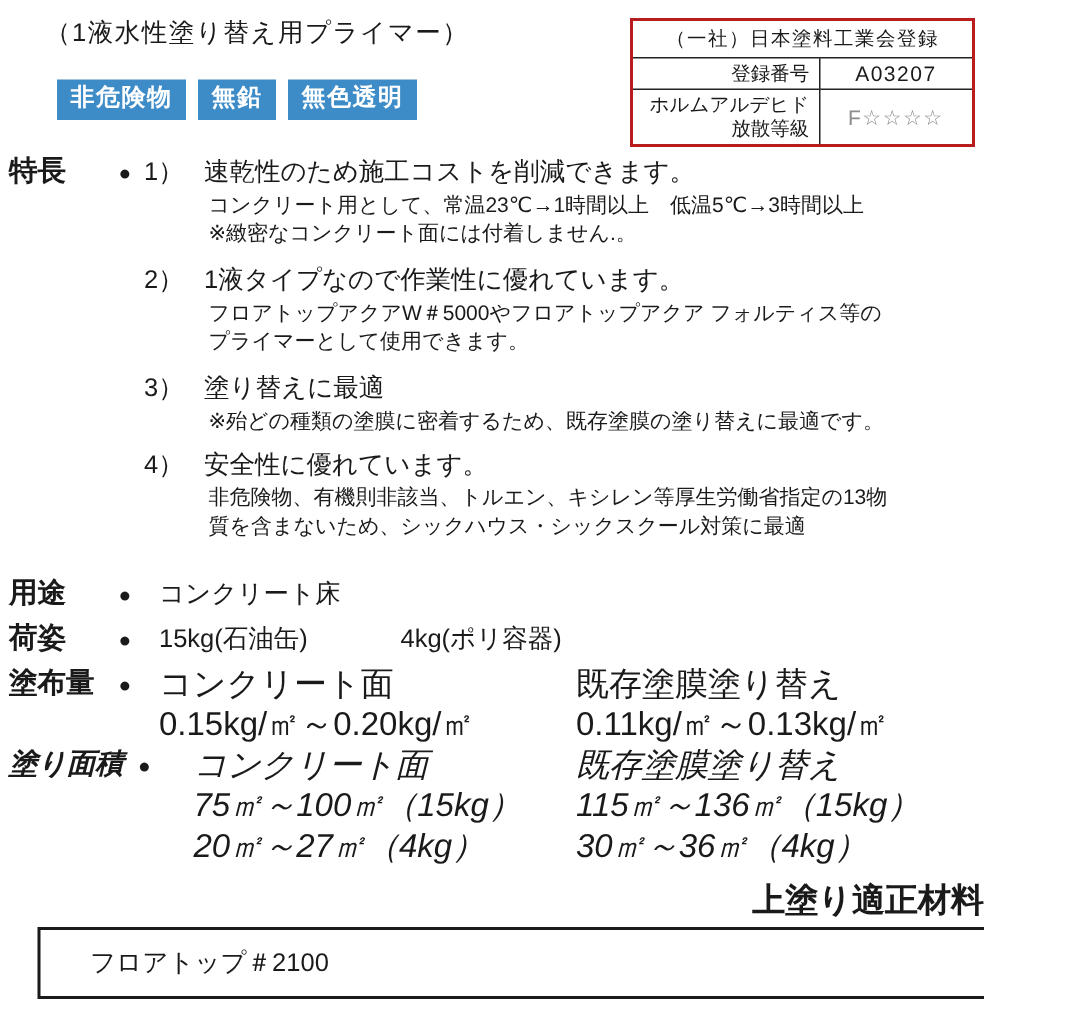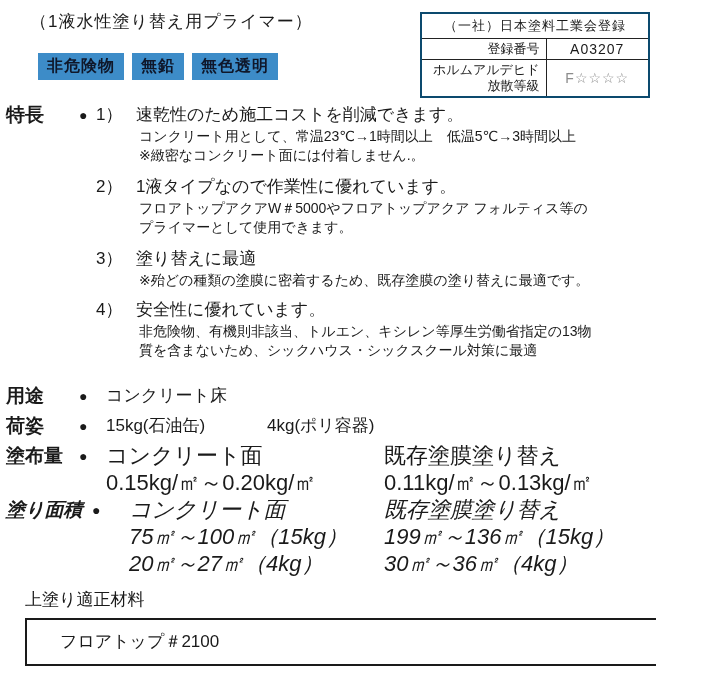--- a/index.html
+++ b/index.html
@@ -3,25 +3,25 @@
 <meta charset="utf-8">
 <style>
   :root { --badge-color:#3d8cc8; --ink:#1a1a1a; --gray:#8c8c8c; }
   * { margin:0; padding:0; box-sizing:border-box; }
   body { background:#fff; font-family:"Liberation Sans","DejaVu Sans",sans-serif; color:var(--ink); }
   .page { position:relative; width:656px; height:683px; background:#fff; overflow:hidden; }
 
   
   .page-title { position:absolute; left:30px; top:10px; font-size:17px; letter-spacing:1px; }
   .badges { position:absolute; left:38px; top:53px; display:flex; gap:8px; }
-  .badge { display:inline-block; background:var(--badge-color); color:#0f172a; font-size:16px;
+  .badge { display:inline-block; background:var(--badge-color); color:#ffffff; font-size:16px;
            font-weight:bold; padding:3px 9px 4px; line-height:20px; letter-spacing:1px; }
 
   .reg-table { position:absolute; right:6px; top:12px; width:230px; border-collapse:collapse;
-               border:2px solid #0c4a6e; font-size:13px; }
+               border:2px solid #b91c1c; font-size:13px; }
   .reg-table td { border:1px solid #222; padding:2px 6px; vertical-align:middle; }
   .reg-table .hdr { text-align:center; letter-spacing:1px; padding:3px 2px; }
   .reg-table .lbl { width:125px; line-height:16px;text-align:right; }
   .reg-table .val { text-align:center; letter-spacing:1px; font-size:14px; }
   .reg-table .stars { color:var(--gray); letter-spacing:1px; }
 
   
   .content { position:absolute; left:0; top:103px; right:0; }
   .sec-row { display:flex; align-items:flex-start; }
   .sec-label { margin-left:6px; width:73px; font-size:19px; font-weight:bold; line-height:24px; flex:none; }
@@ -39,21 +39,21 @@
   .spec-row { margin-bottom:6px; }
   .spec-val { padding-left:10px; font-size:17px; line-height:24px; display:flex; }
   .pack-1 { width:161px; flex:none; }
 
   .twocol { padding-left:10px; display:flex; font-size:22px; line-height:23px; margin-bottom:4px; }
   .twocol .col-l { width:278px; flex:none; }
   .area .twocol { padding-left:20px; }
   .area .col-l { width:255px; }
   .area-block { margin-bottom:10px;font-style:italic; }
 
-  .topcoat-label { margin-left:25px; font-size:17px; font-weight:normal; line-height:22px; margin-bottom:7px; }
+  .topcoat-label { margin-left:25px; font-size:22px; font-weight:bold; line-height:22px; margin-bottom:7px;text-align:right; }
   .topcoat-box { margin-left:25px; width:663px; border:2px solid #1a1a1a; padding:11px 10px 11px 33px;
                  font-size:17px; line-height:22px; }
 </style>
 </head>
 <body>
 
 <div class="page">
 
   <div class="page-title">（1液水性塗り替え用プライマー）</div>
   <div class="badges">
@@ -158,21 +158,21 @@
     <div class="sec-row area area-block">
       <div class="sec-label wide">塗り面積</div>
       <div class="sec-bullet">●</div>
       <div class="sec-content">
         <div class="twocol">
           <span class="col-l">コンクリート面</span>
           <span>既存塗膜塗り替え</span>
         </div>
         <div class="twocol">
           <span class="col-l">75㎡～100㎡（15kg）</span>
-          <span>199㎡～136㎡（15kg）</span>
+          <span>115㎡～136㎡（15kg）</span>
         </div>
         <div class="twocol">
           <span class="col-l">20㎡～27㎡（4kg）</span>
           <span>30㎡～36㎡（4kg）</span>
         </div>
       </div>
     </div>
 
     <div class="topcoat-label">上塗り適正材料</div>
     <div class="topcoat-box">

